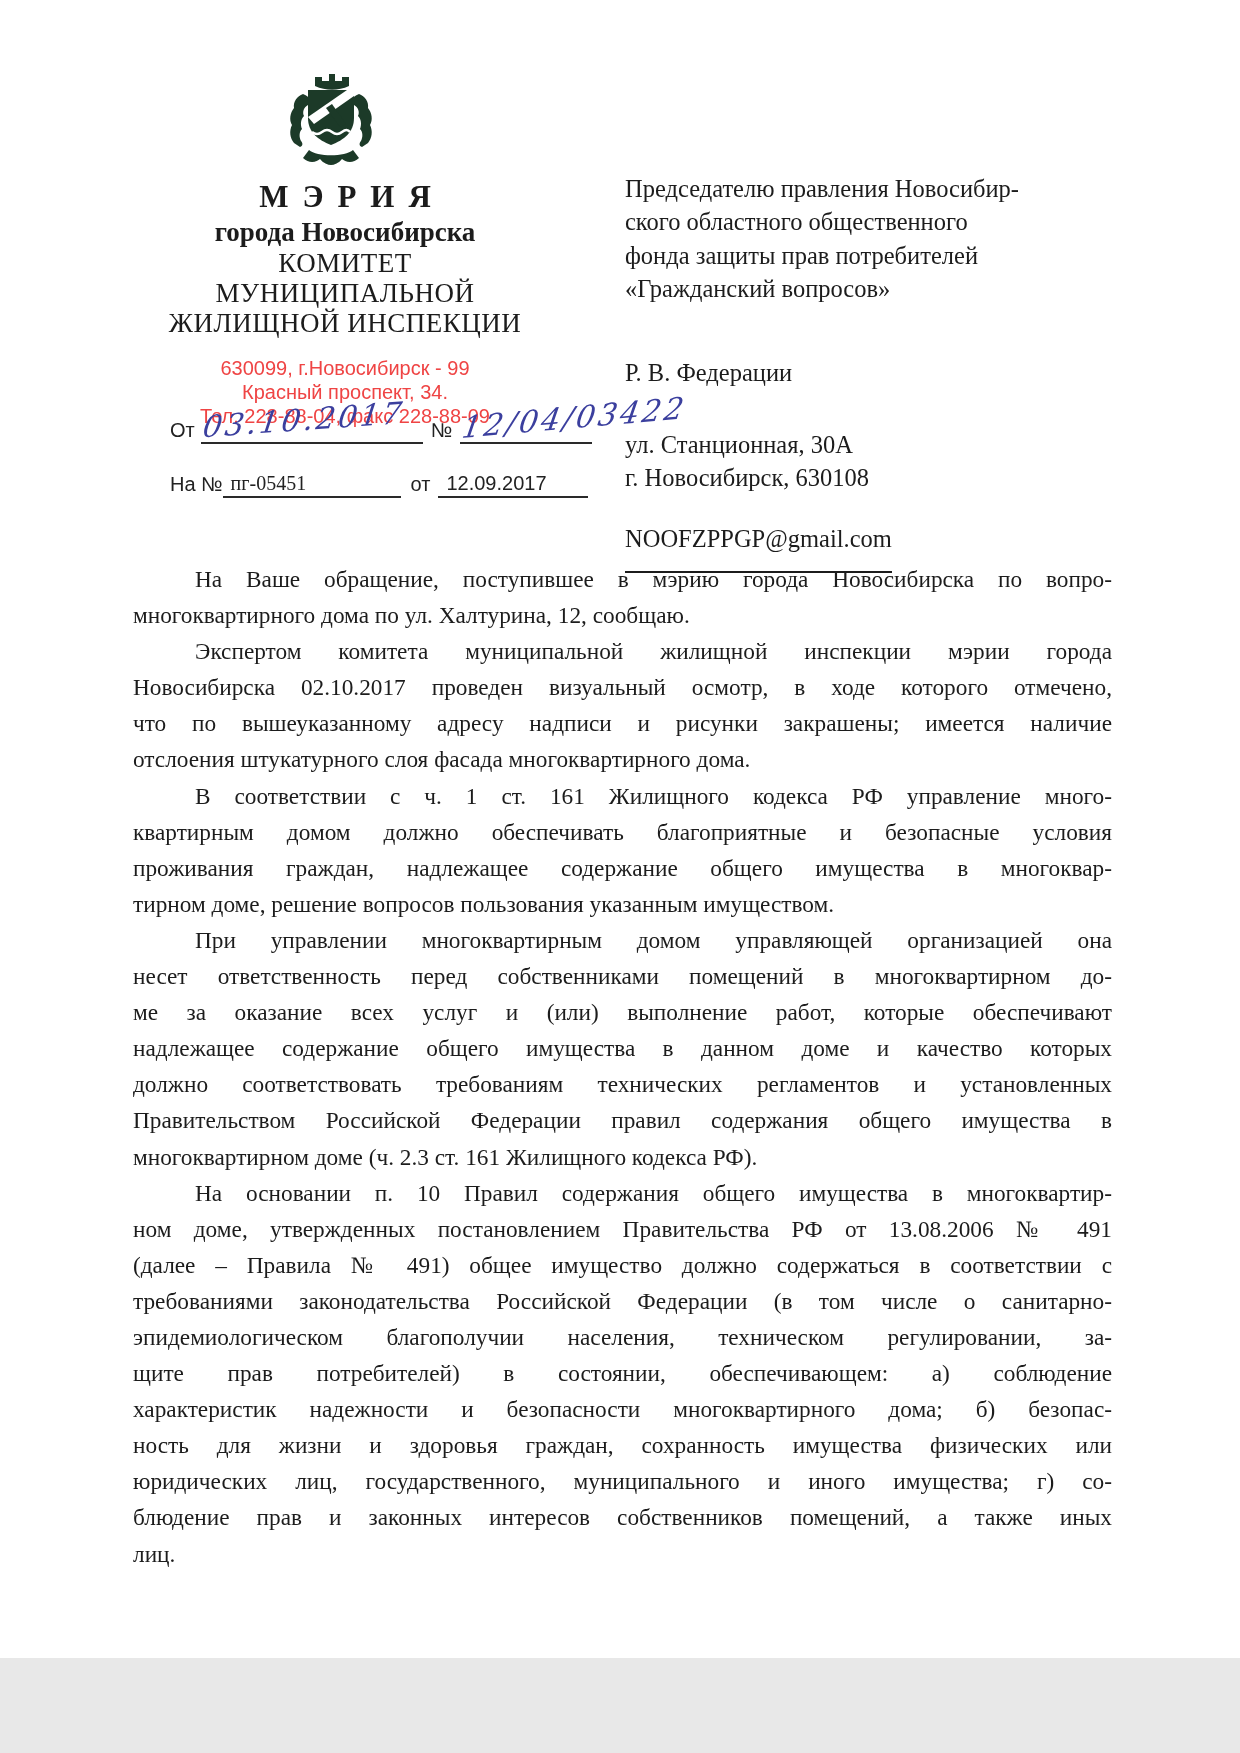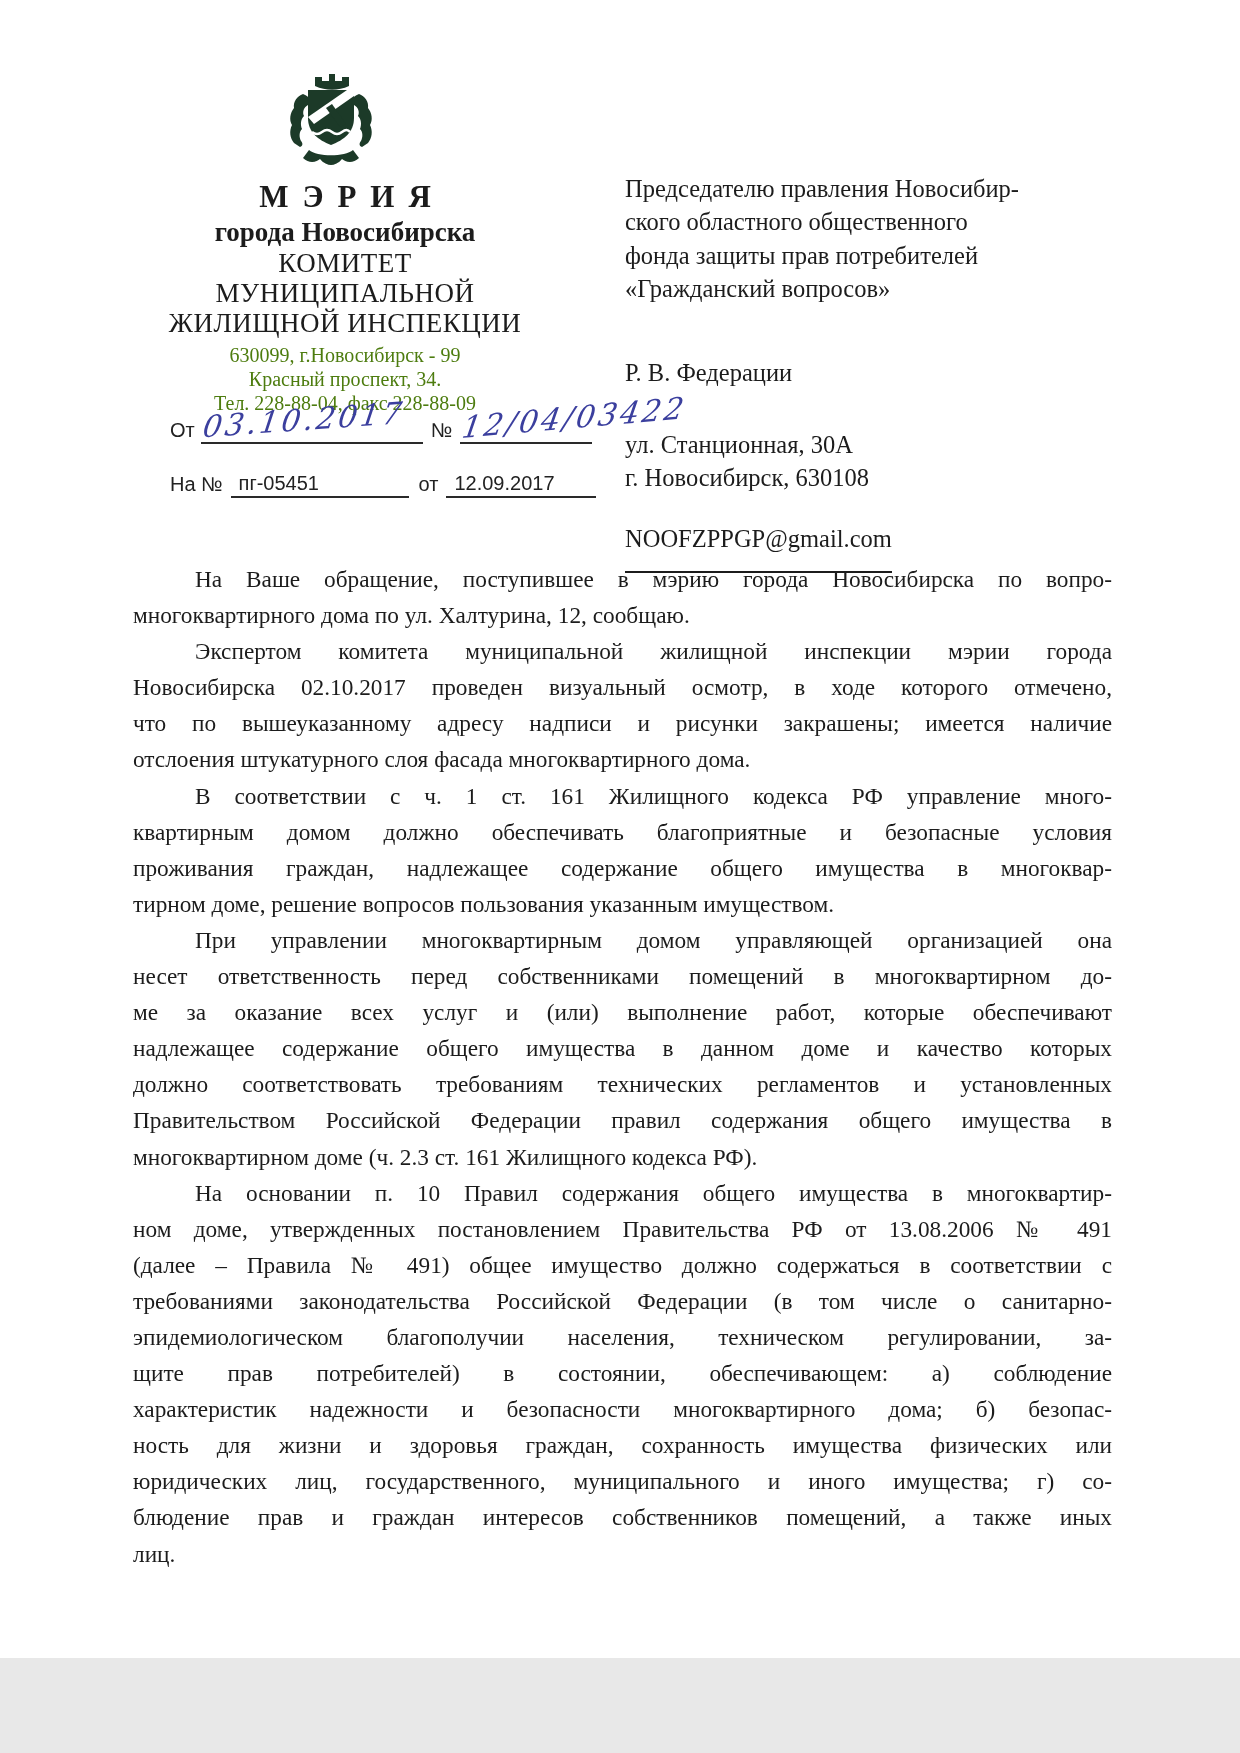--- a/index.html
+++ b/index.html
@@ -13,30 +13,30 @@
     overflow:hidden;
   }
   
   .emblem{position:absolute;left:281px;top:70px;width:100px;height:104px;}
   .emblem svg{width:100%;height:100%;}
   
   .letterhead{position:absolute;left:116px;top:180px;width:458px;text-align:center;}
   .lh-t1{font-size:31px;font-weight:bold;letter-spacing:14px;text-indent:14px;line-height:34px;}
   .lh-t2{font-size:27px;font-weight:bold;line-height:32px;margin-top:2px;}
   .lh-t3,.lh-t4,.lh-t5{font-size:27px;line-height:30px;letter-spacing:0.5px;}
-  .lh-addr{margin-top:5px;font-family:Liberation Serif, serif;font-size:20px;line-height:24px;color:#4d7c0f;}
+  .lh-addr{margin-top:18px;font-family:Liberation Sans, sans-serif;font-size:20px;line-height:24px;color:#ef4444;}
   
   .reg{position:absolute;left:170px;font-family:"Liberation Sans",sans-serif;font-size:20px;color:#222;white-space:nowrap;}
   .reg-out{top:418px;}
   .reg-in{top:472px;}
   .lbl{display:inline-block;vertical-align:bottom;padding-bottom:2px;}
   .field{display:inline-block;vertical-align:bottom;border-bottom:2px solid #2a2a2a;height:24px;position:relative;}
   .field-date{width:222px;margin-left:6px;margin-right:8px;}
   .field-num{width:132px;margin-left:8px;}
-  .field-in-num{width:178px;margin-left:8px;margin-right:10px;}
+  .field-in-num{width:178px;margin-right:10px;font-family:Liberation Serif, serif;}
   .field-in-date{width:150px;margin-left:8px;}
   .typed{position:absolute;left:8px;bottom:1px;}
   .hand{
     position:absolute;white-space:nowrap;
     font-family:"DejaVu Serif",serif;font-style:italic;
     color:#3b3f9e;letter-spacing:3px;
   }
   .hand-date{left:2px;top:-16px;font-size:30px;transform:rotate(-4deg) skewX(-12deg);}
   .hand-num{left:2px;top:-18px;font-size:30px;transform:rotate(-5deg) skewX(-14deg);}
   
@@ -142,18 +142,18 @@
       <div class="para">
         <div class="bline first">На основании п. 10 Правил содержания общего имущества в многоквартир-</div>
         <div class="bline">ном доме, утвержденных постановлением Правительства РФ от 13.08.2006 № 491</div>
         <div class="bline">(далее – Правила № 491) общее имущество должно содержаться в соответствии с</div>
         <div class="bline">требованиями законодательства Российской Федерации (в том числе о санитарно-</div>
         <div class="bline">эпидемиологическом благополучии населения, техническом регулировании, за-</div>
         <div class="bline">щите прав потребителей) в состоянии, обеспечивающем: а) соблюдение</div>
         <div class="bline">характеристик надежности и безопасности многоквартирного дома; б) безопас-</div>
         <div class="bline">ность для жизни и здоровья граждан, сохранность имущества физических или</div>
         <div class="bline">юридических лиц, государственного, муниципального и иного имущества; г) со-</div>
-        <div class="bline">блюдение прав и граждан интересов собственников помещений, а также иных</div>
+        <div class="bline">блюдение прав и законных интересов собственников помещений, а также иных</div>
         <div class="bline last">лиц.</div>
       </div>
     </div>
 
 </div>
 
 </body></html>

